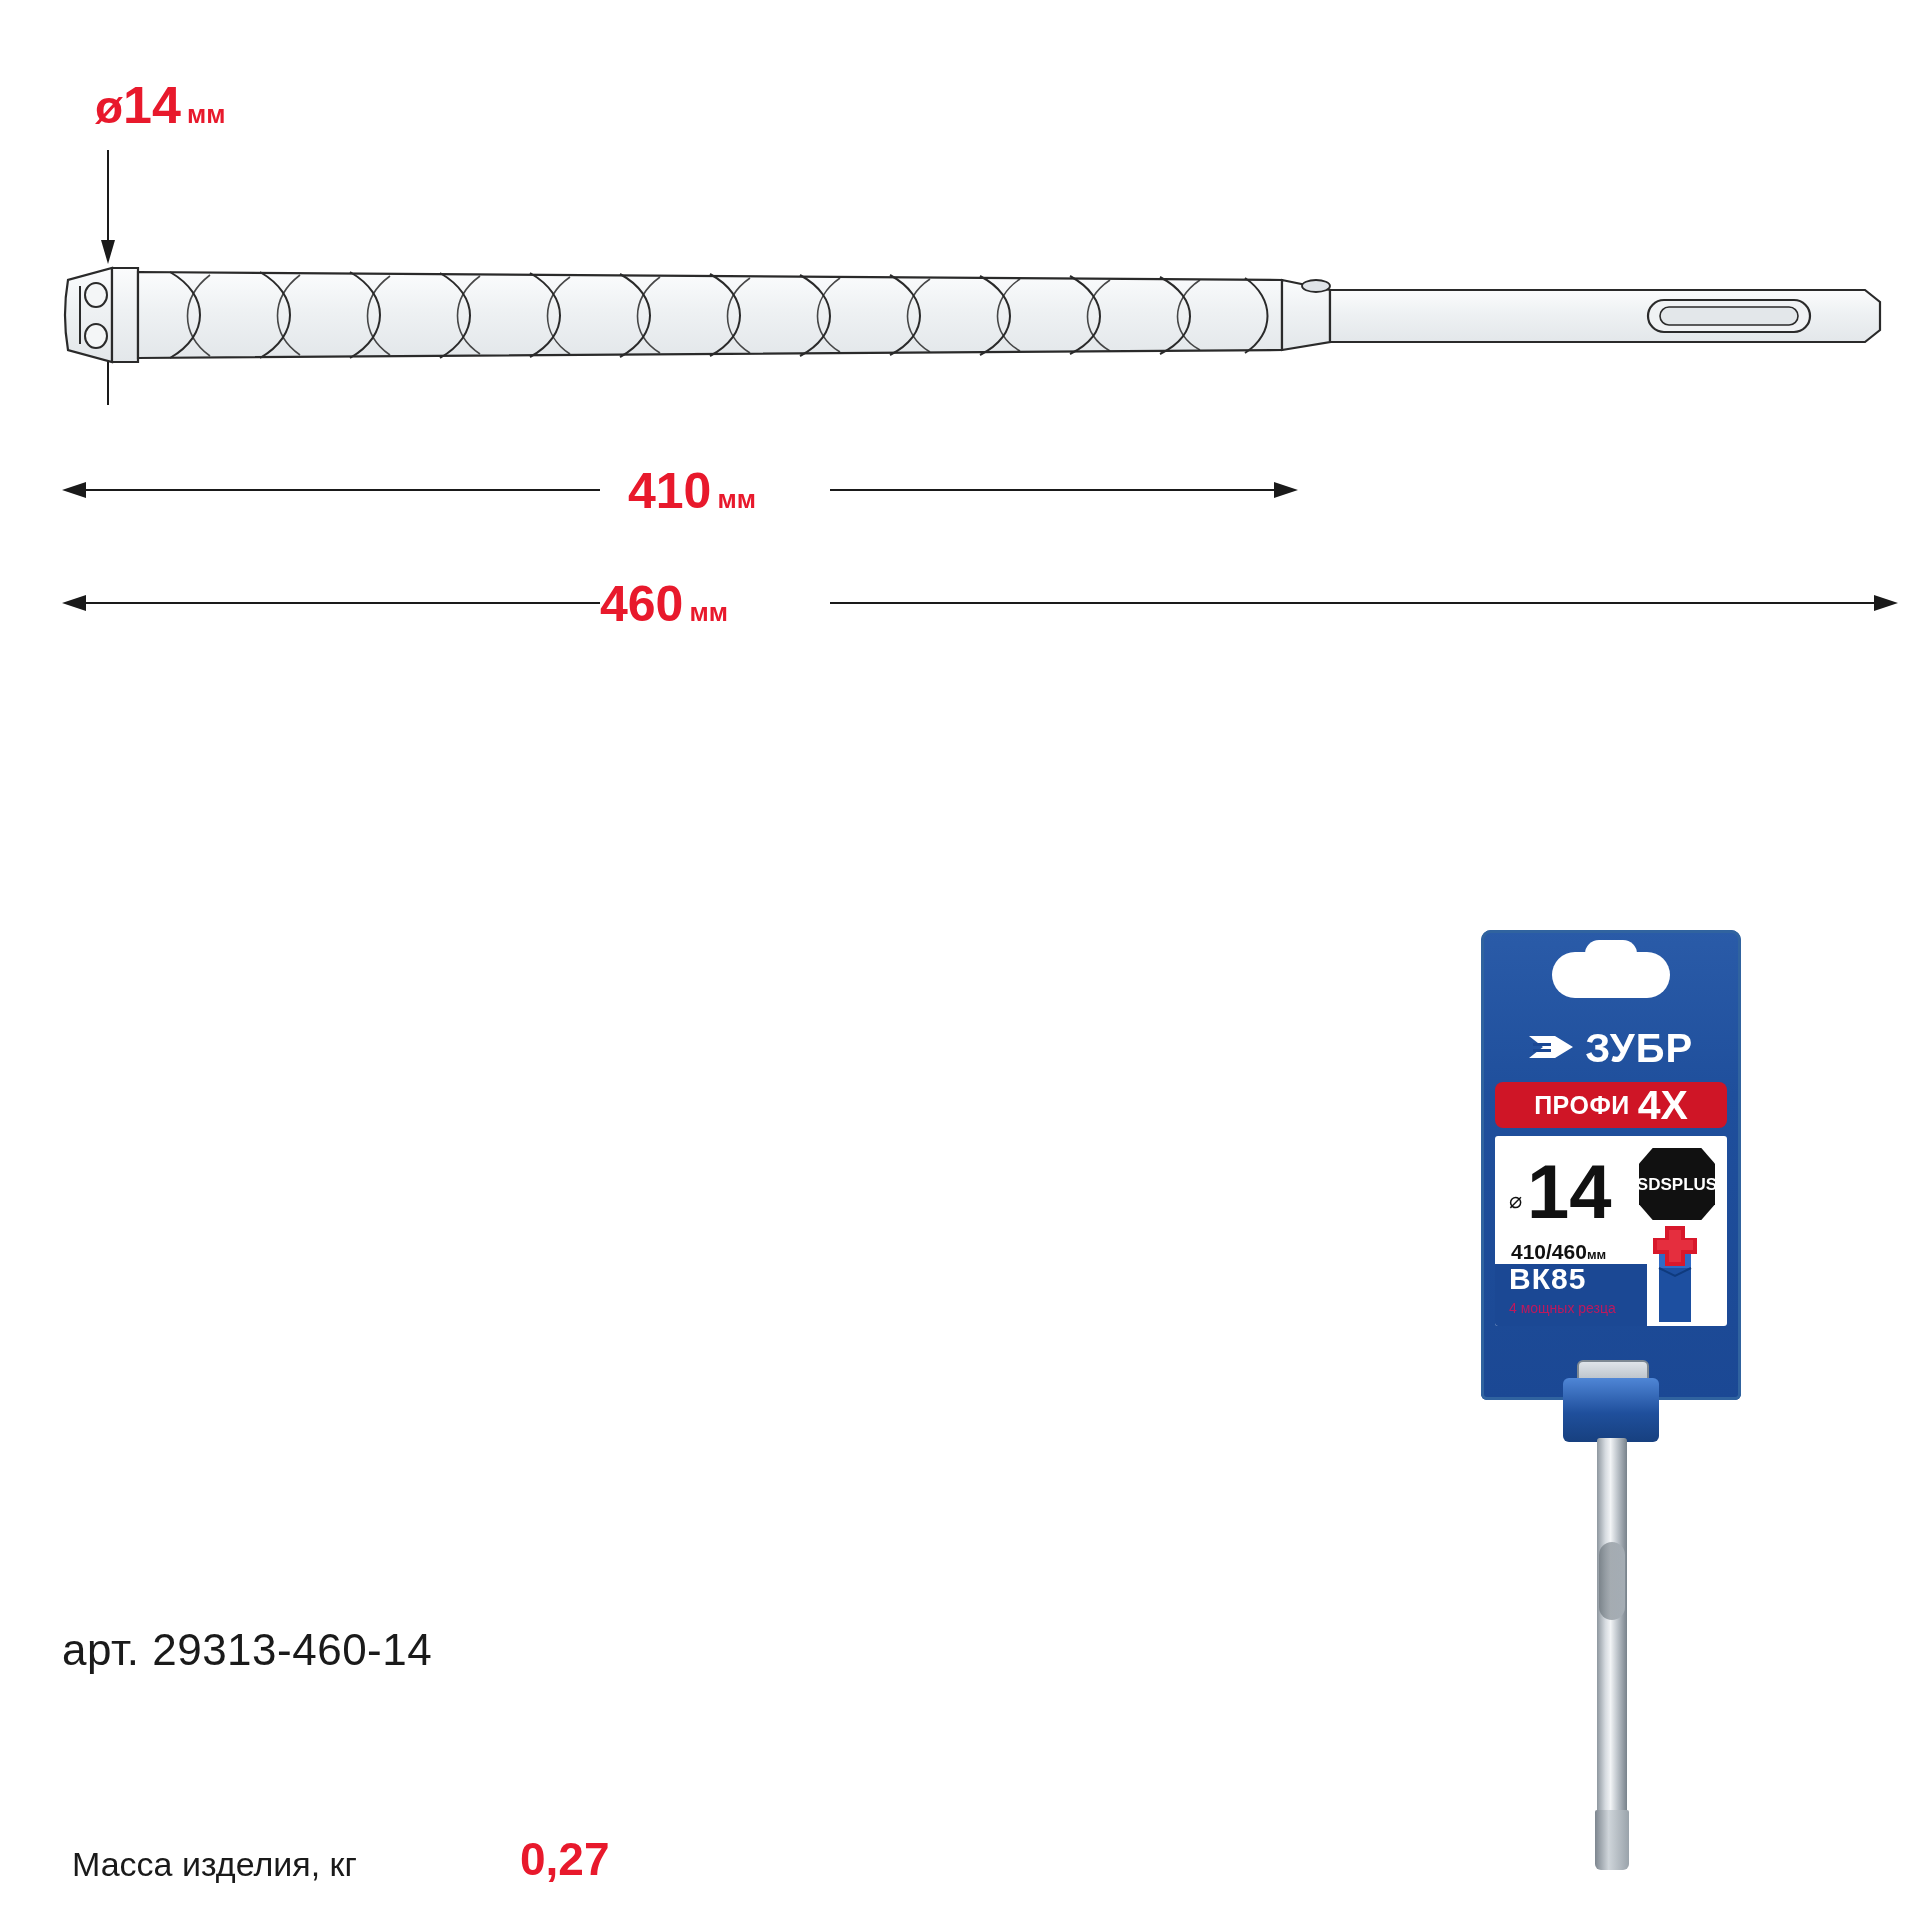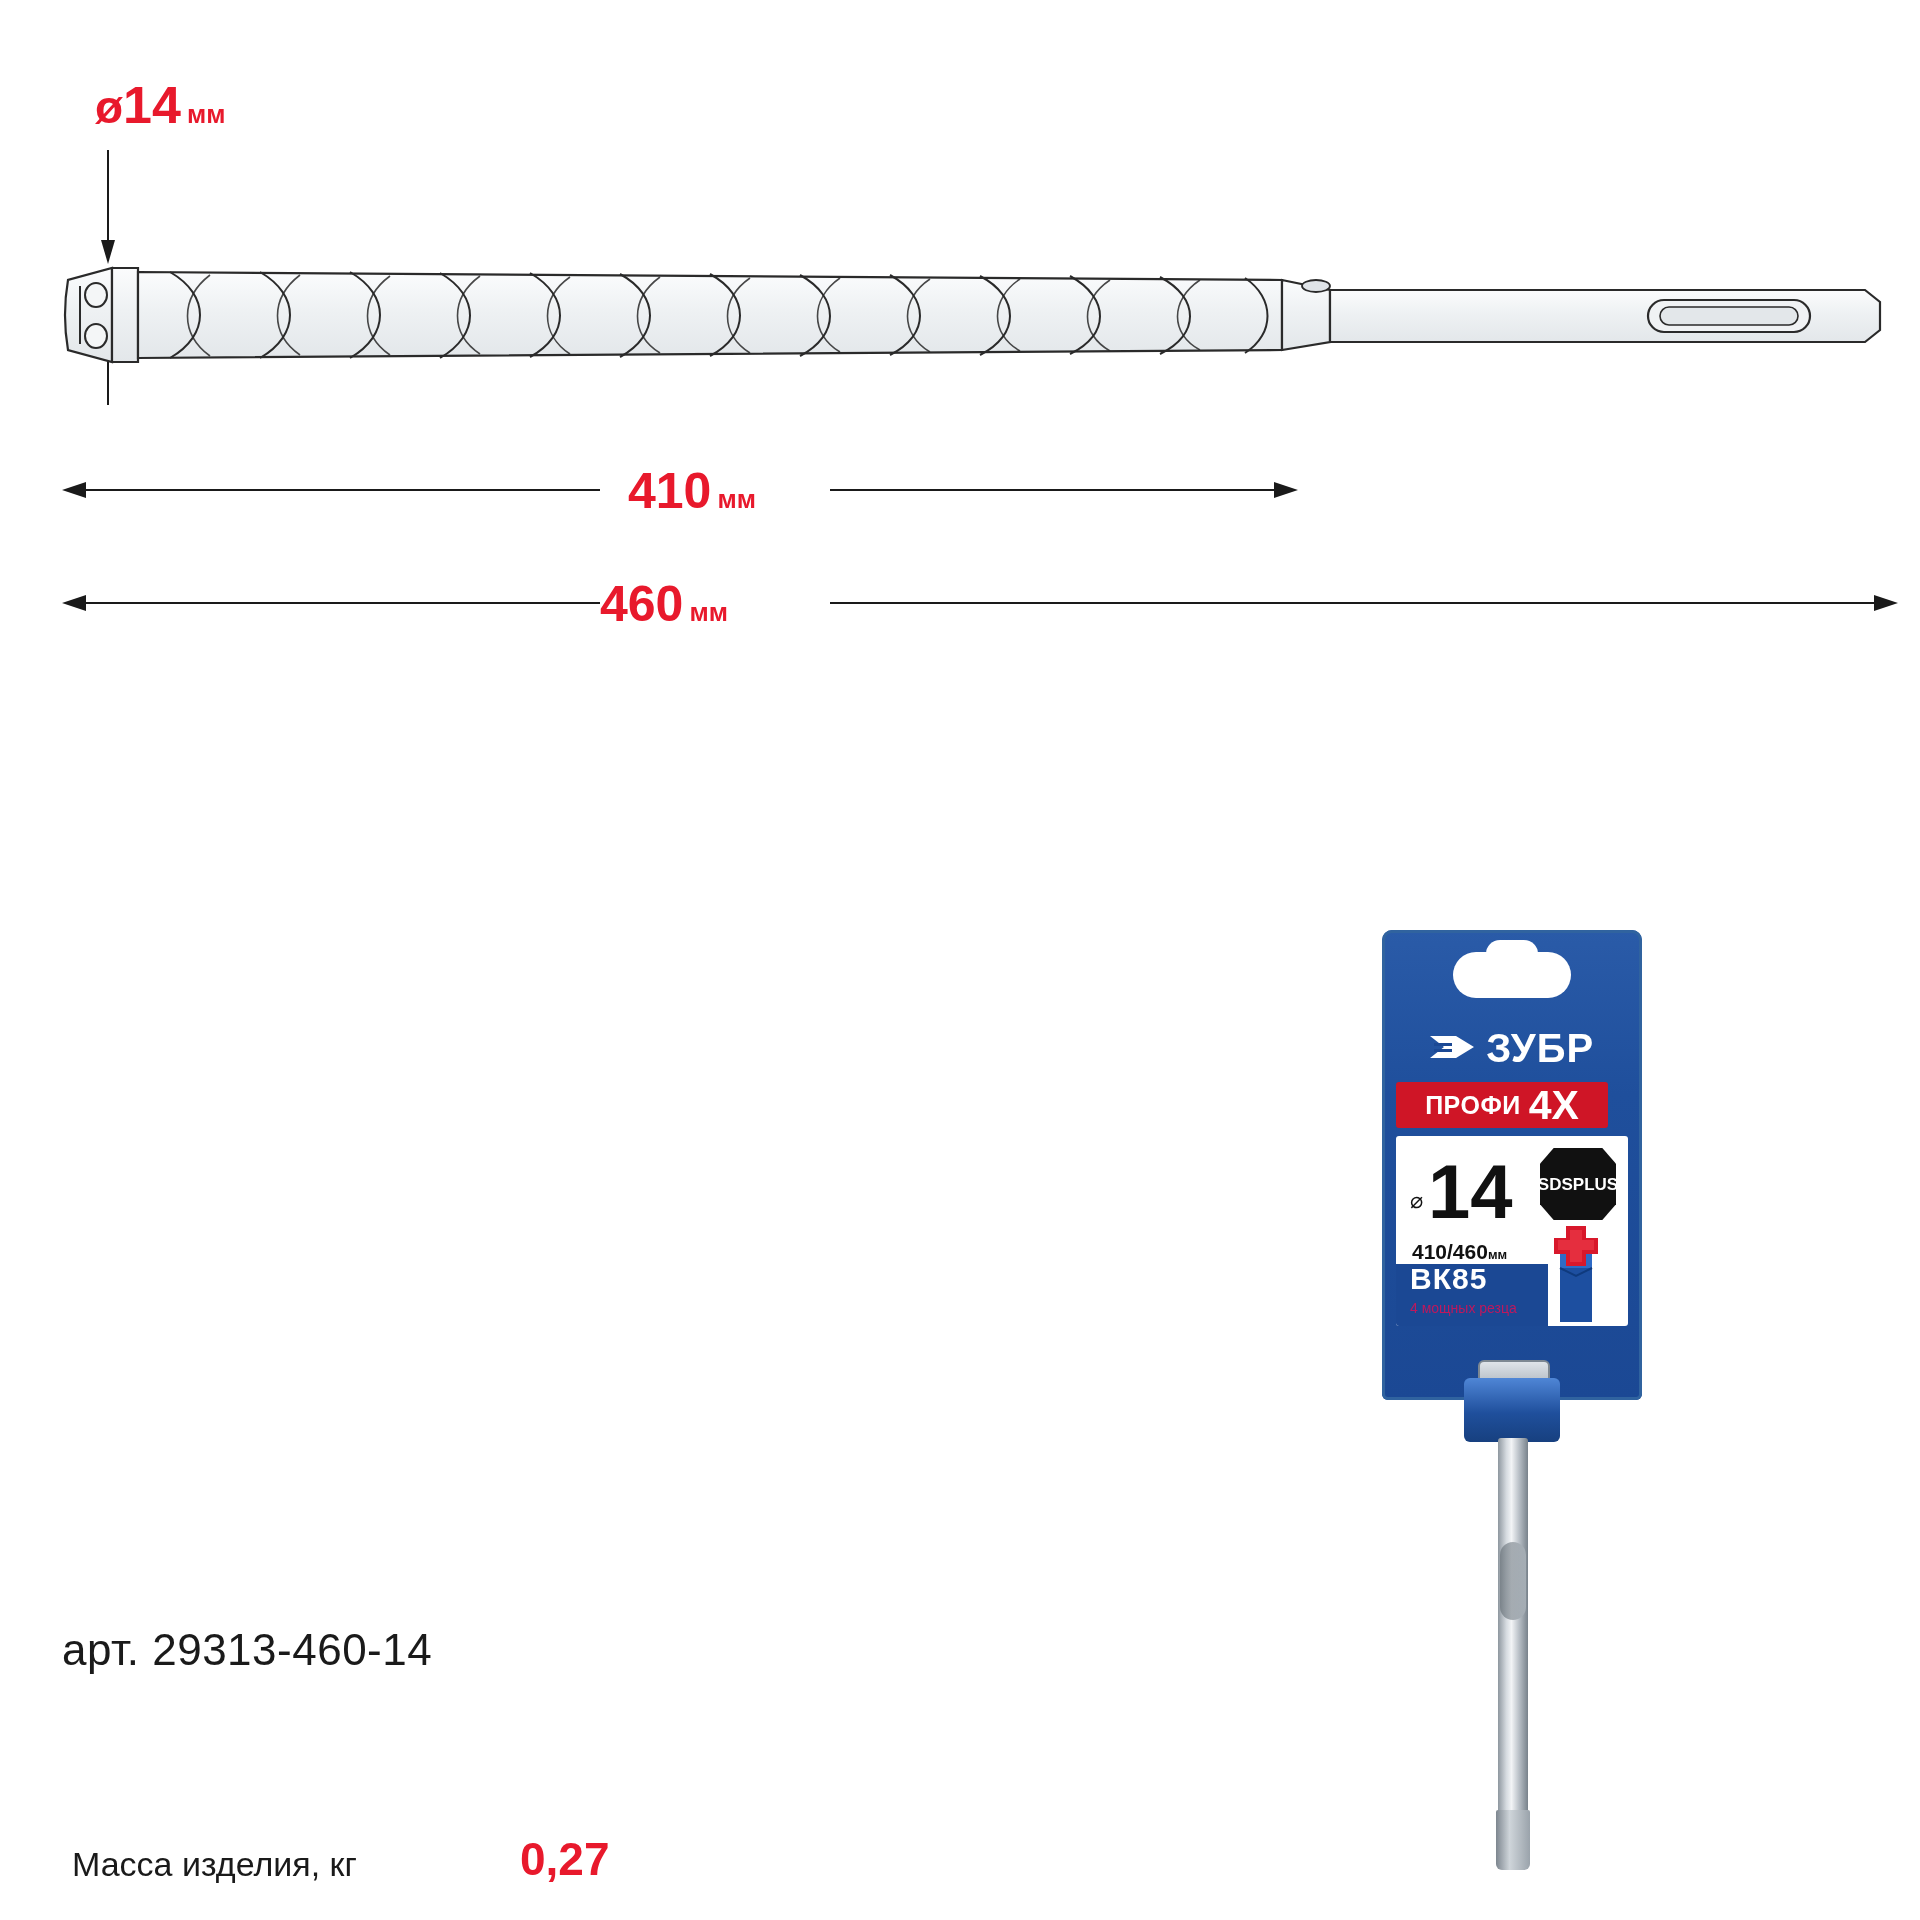--- a/index.html
+++ b/index.html
@@ -22,43 +22,43 @@
 
   
   #bit-wrap{left:60px;top:250px;width:1840px;height:130px;}
 
   
   #art-label{left:62px;top:1625px;font-size:44px;color:#1a1a1a;letter-spacing:0.5px;}
   #mass-label{left:72px;top:1845px;font-size:34px;color:#1a1a1a;}
   #mass-value{left:520px;top:1832px;font-size:46px;font-weight:bold;color:#e8192c;}
 
   
-  #pack{left:1382px;top:930px;width:260px;height:520px;}
+  #pack{left:1481px;top:930px;width:260px;height:520px;}
 
   .pk-body{
     position:absolute;left:0;top:0;width:260px;height:470px;
     background:linear-gradient(180deg,#2a5ba8 0%,#1f4f9c 35%,#1b4894 100%);
     border-radius:10px 10px 6px 6px;
     box-shadow:inset 0 0 0 3px #30639f;
   }
   .pk-hole{
     position:absolute;left:50%;transform:translateX(-50%);
     top:22px;width:118px;height:46px;border-radius:24px;background:#ffffff;
   }
   .pk-hole:after{
     content:"";position:absolute;left:50%;transform:translateX(-50%);
     top:-12px;width:52px;height:26px;border-radius:14px 14px 0 0;background:#ffffff;
   }
   .pk-logo{position:absolute;top:96px;left:0;width:100%;text-align:center;color:#fff;}
   .pk-logo .mark{display:inline-block;vertical-align:middle;margin-right:8px;}
   .pk-logo .txt{font-size:40px;font-weight:bold;letter-spacing:1px;vertical-align:middle;}
 
   .pk-red{
-    position:absolute;top:152px;left:14px;width:212px;height:46px;
-    background:#cf1526;border-radius:3px;
+    position:absolute;top:152px;left:14px;width:232px;height:46px;
+    background:#cf1526;border-radius:8px;
     display:flex;align-items:center;justify-content:center;gap:8px;
   }
   .pk-red .profi{color:#fff;font-size:25px;font-weight:bold;letter-spacing:0.5px;}
   .pk-red .x4{color:#fff;font-size:41px;font-weight:bold;}
 
   .pk-white{
     position:absolute;top:206px;left:14px;width:232px;height:190px;
     background:#ffffff;border-radius:3px;overflow:hidden;
   }
   .pk-dia-sym{position:absolute;left:14px;top:52px;font-size:22px;color:#111;}

